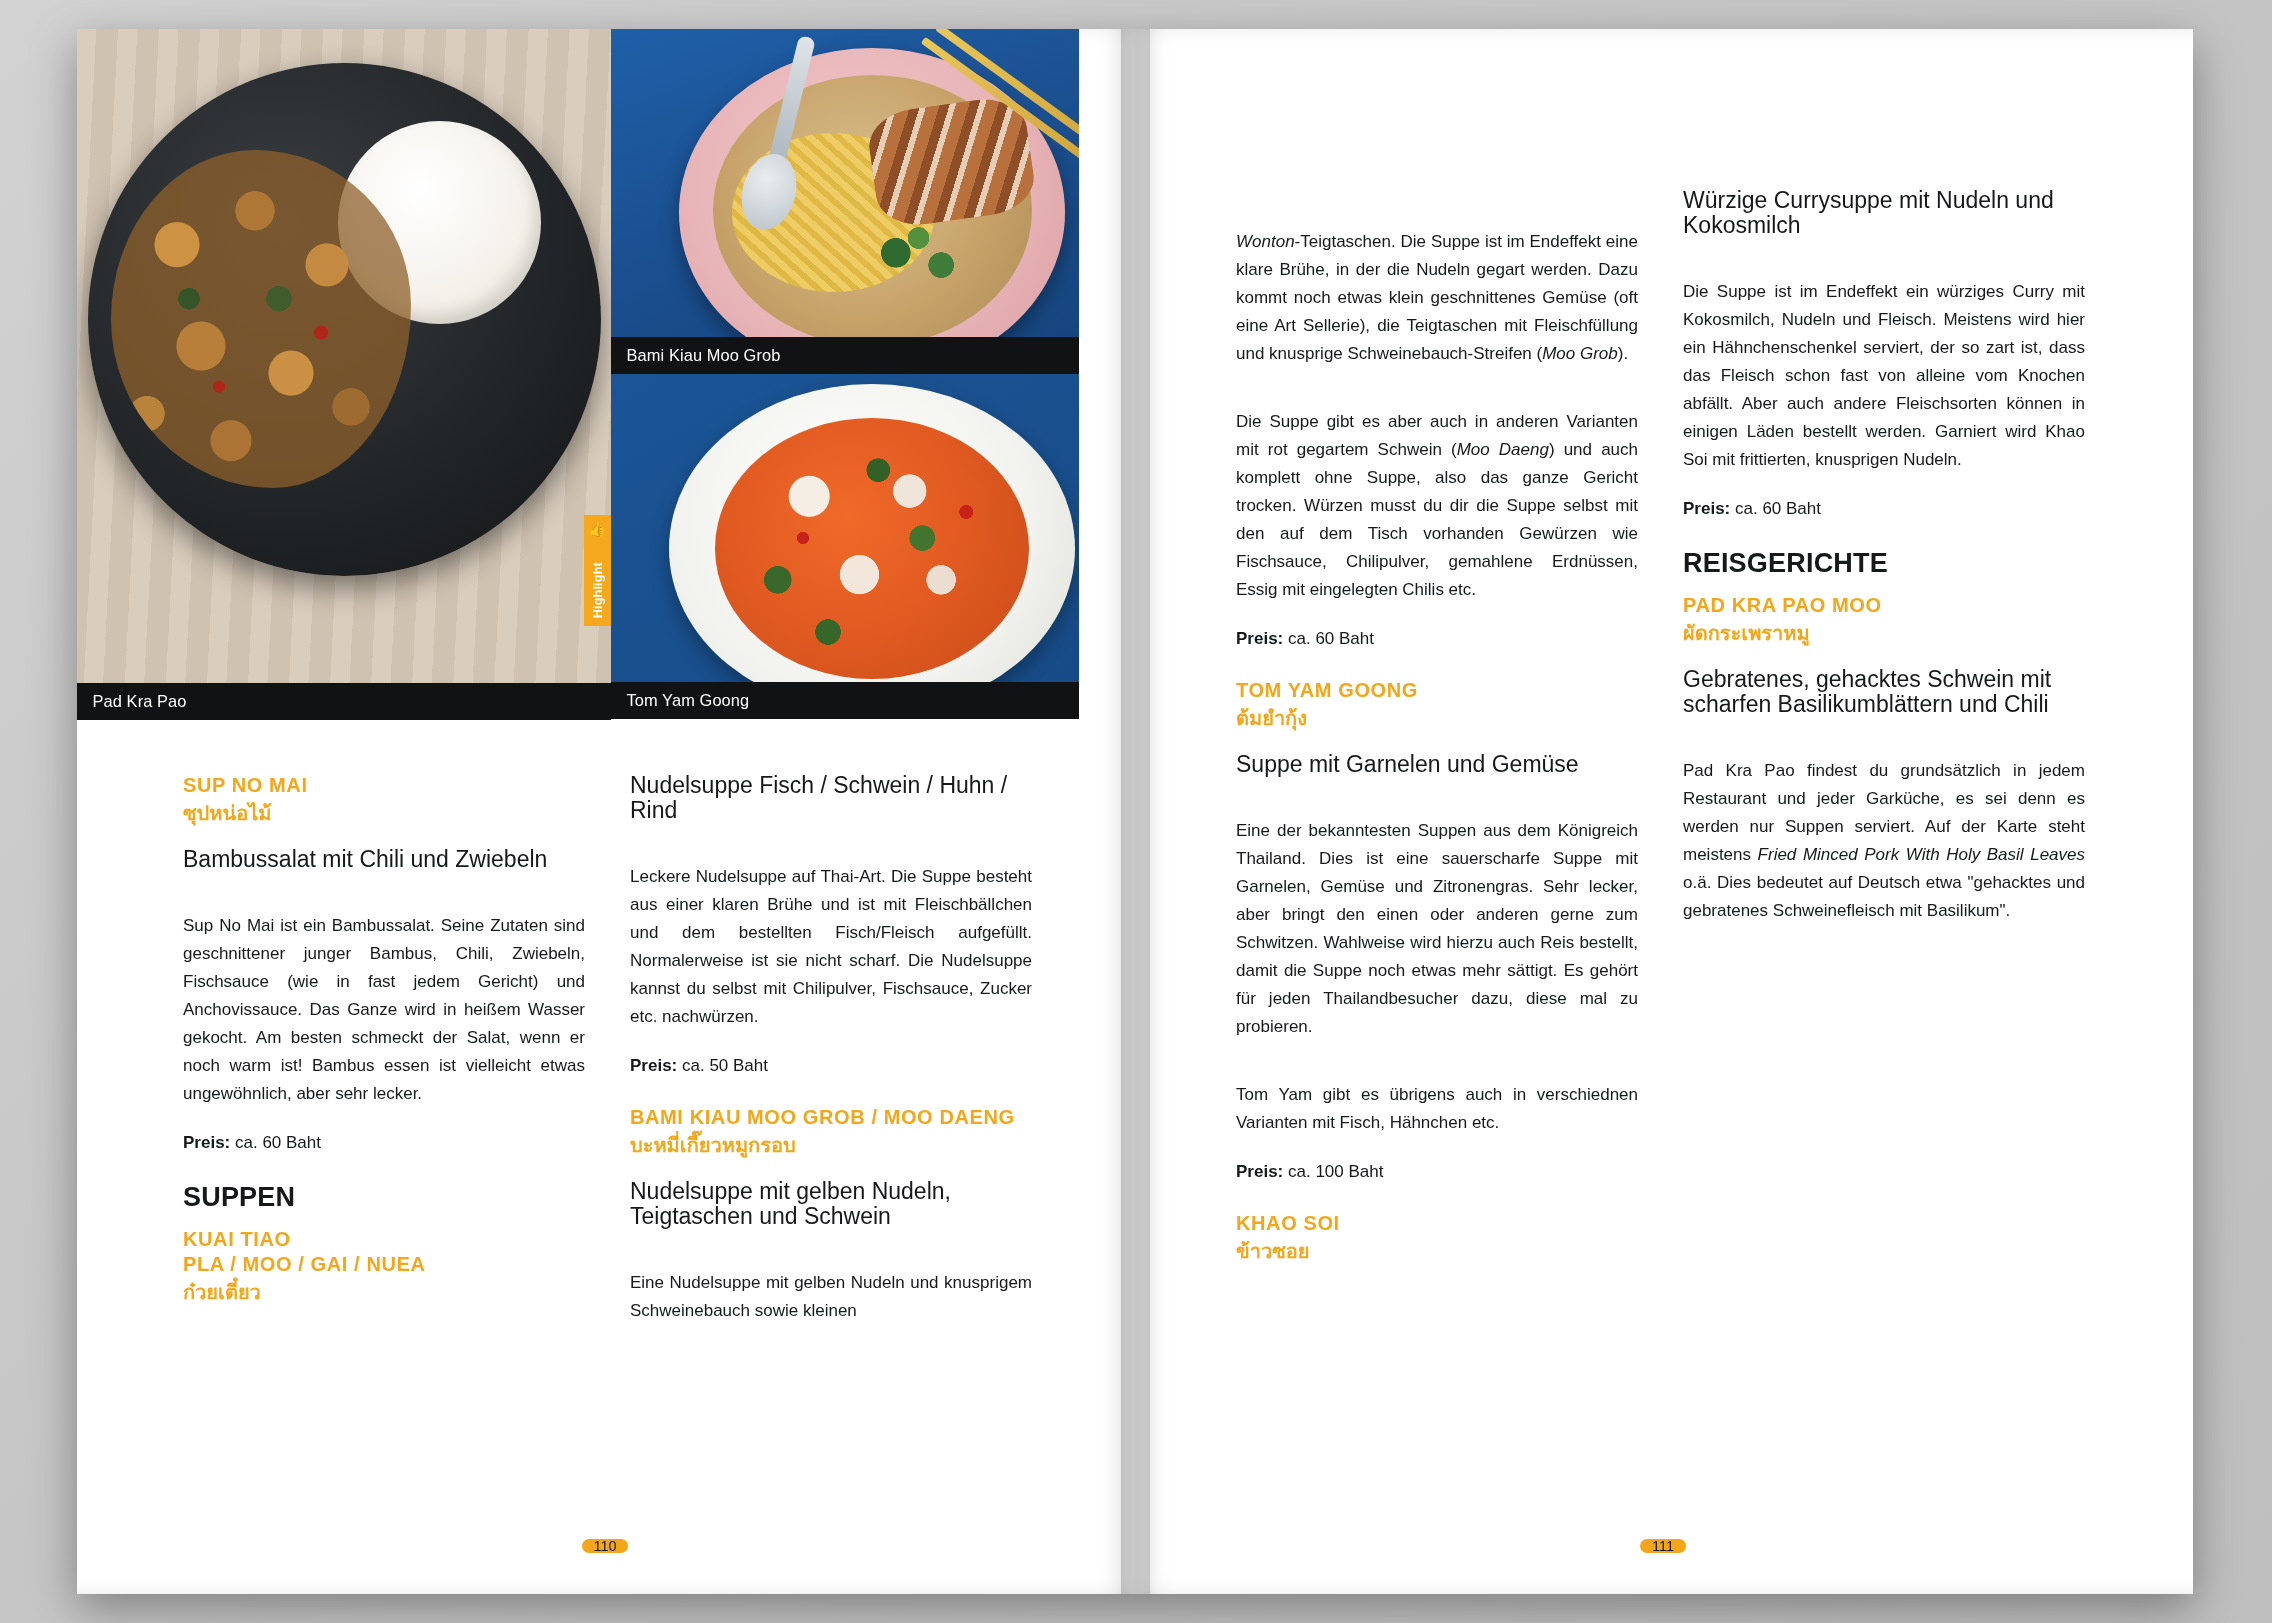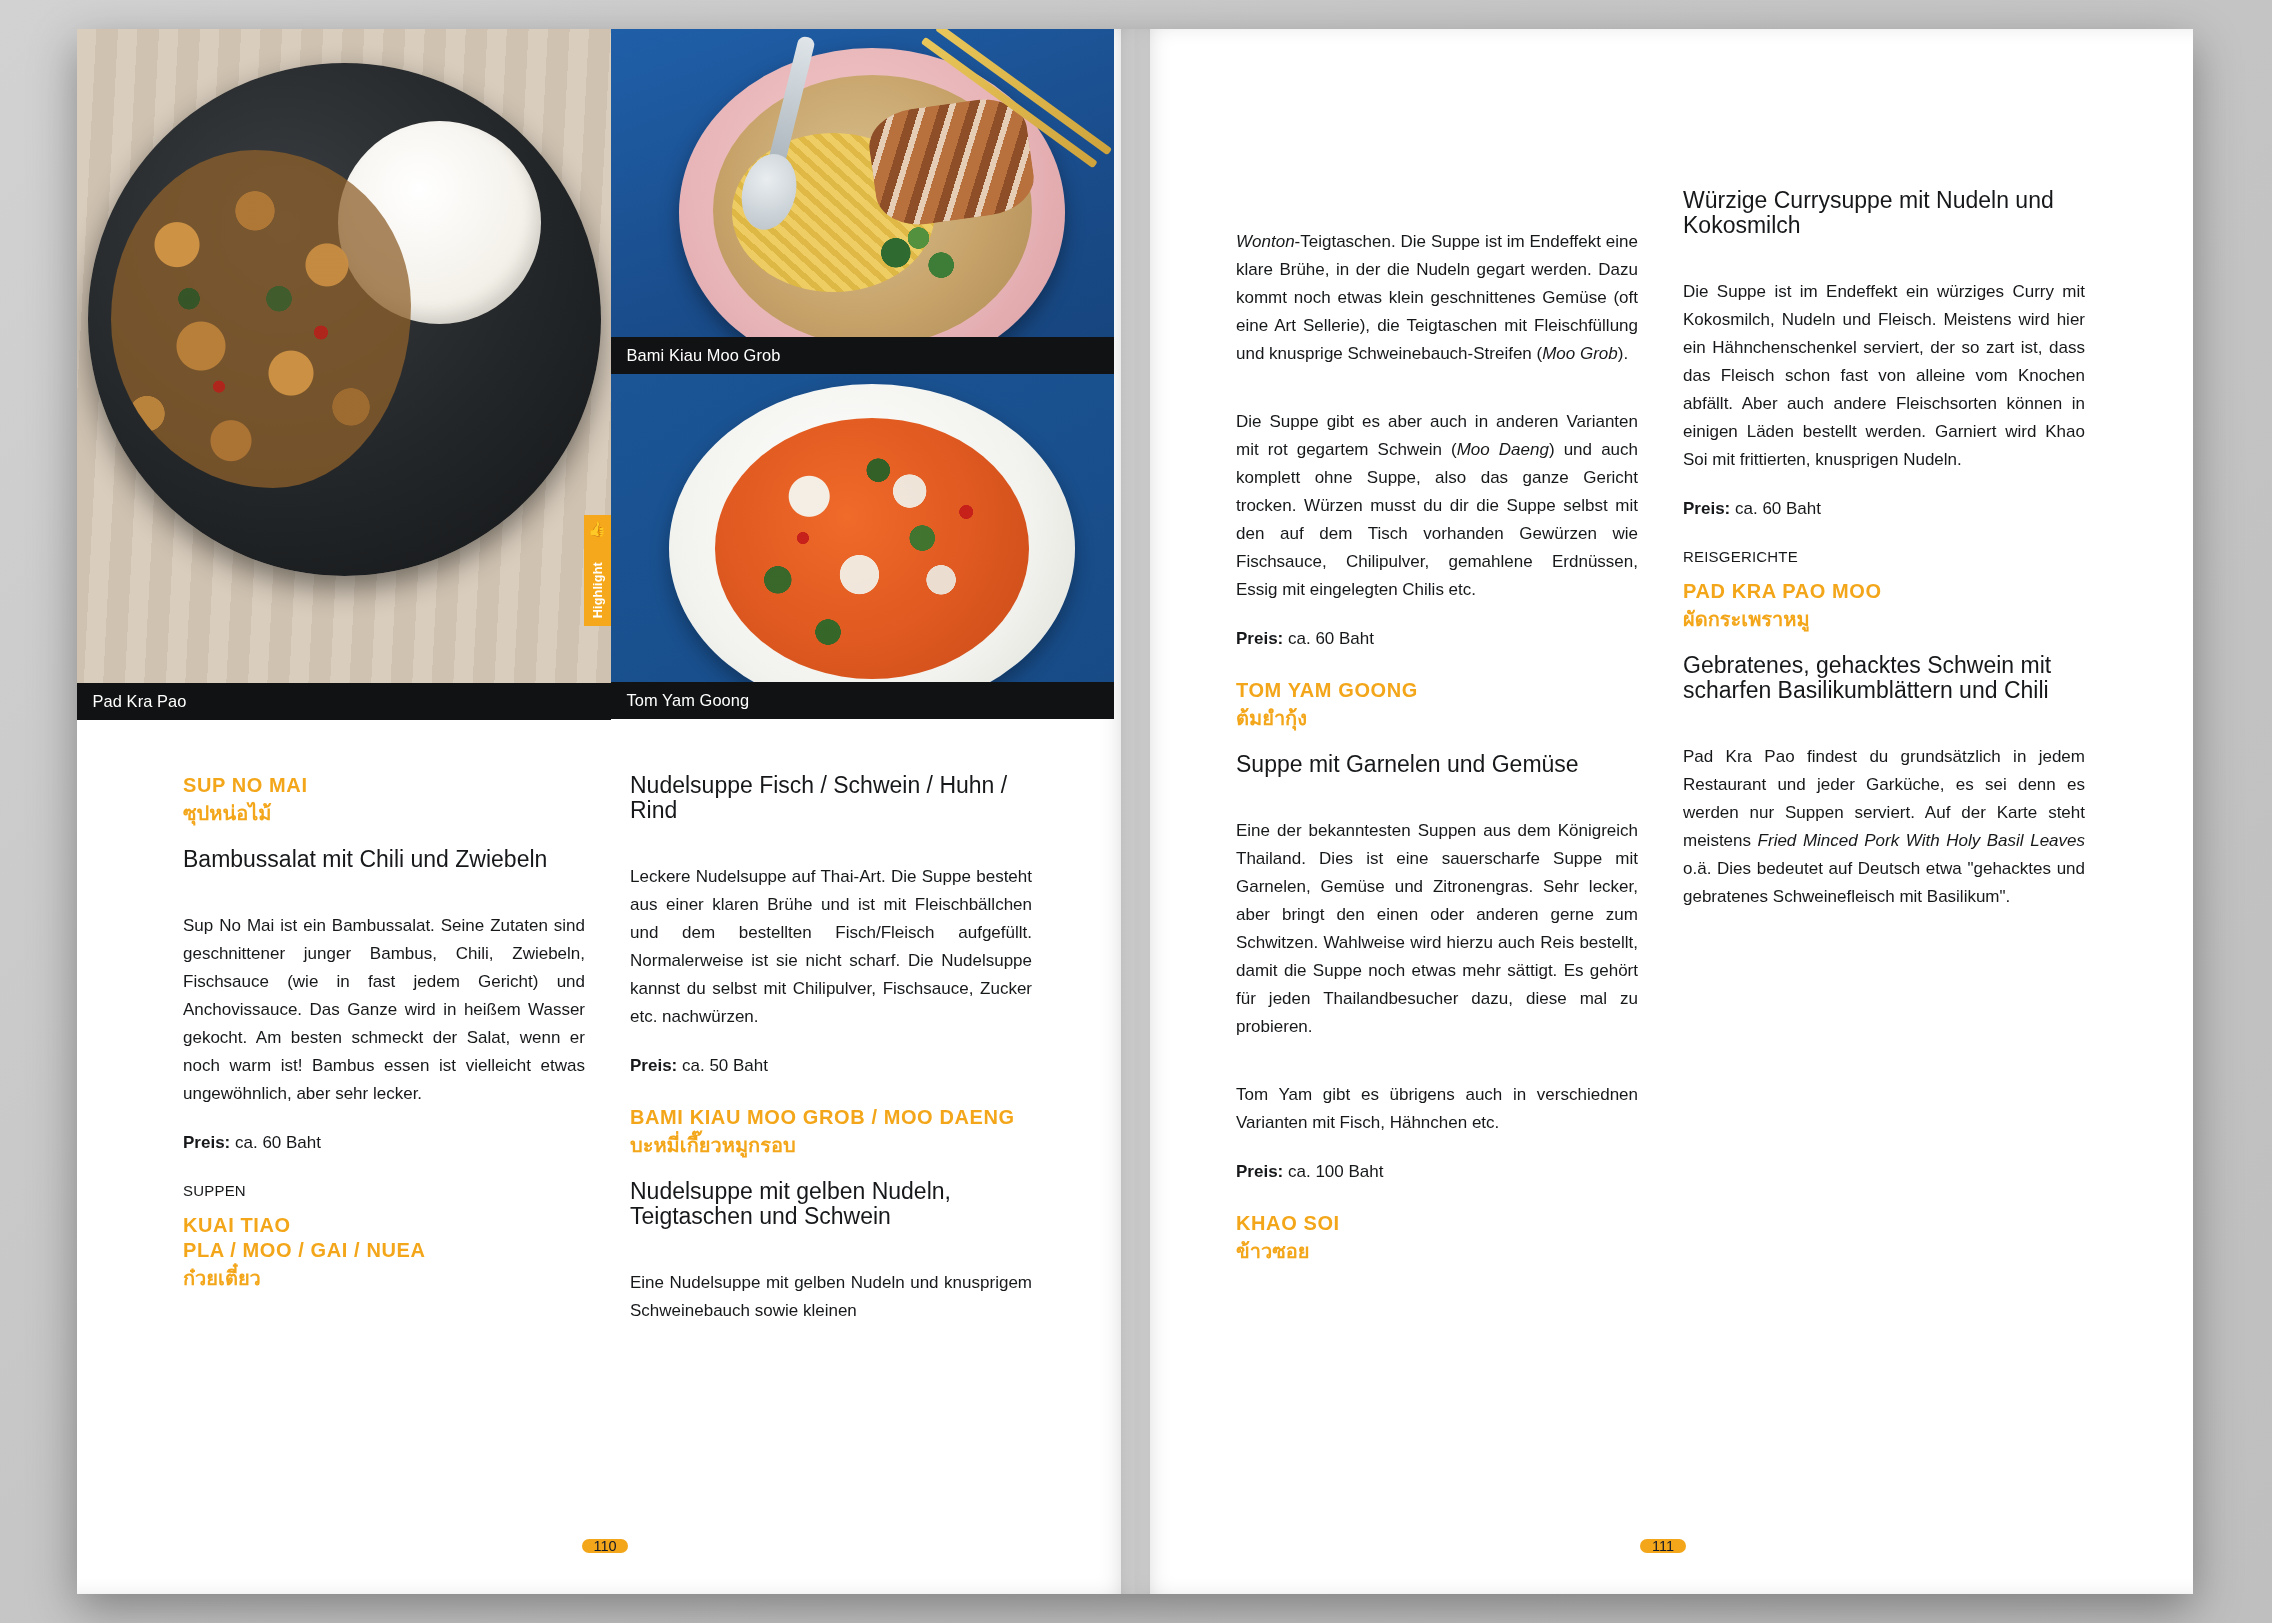--- a/index.html
+++ b/index.html
@@ -58,21 +58,20 @@
   .img-col {
     position: relative;
     width: 524px;
     height: 691px;
   }
   .img-small {
     position: relative;
     width: 468px;
     height: 345px;
     overflow: hidden;
-    padding-left: 35px;
   }
   .caption {
     position: absolute;
     left: 0; bottom: 0;
     width: 100%;
     height: 37px;
     background: #111213;
     color: #fff;
     font-size: 16.4px;
     line-height: 37px;
@@ -308,22 +307,22 @@
     margin-top: 40px;
   }
   .price {
     font-size: 17px;
     line-height: 28px;
     color: #16181a;
     margin-bottom: 25px;
   }
   .price b { font-weight: bold; }
   .sec-title {
-    font-size: 15px;
-    font-weight: normal;
+    font-size: 27px;
+    font-weight: bold;
     color: #16181a;
     letter-spacing: 0.2px;
     margin-bottom: 13.5px;
   }
   .dish-title {
     font-size: 20px;
     font-weight: bold;
     color: #f3a619;
     letter-spacing: 0.6px;
     line-height: 25px;

